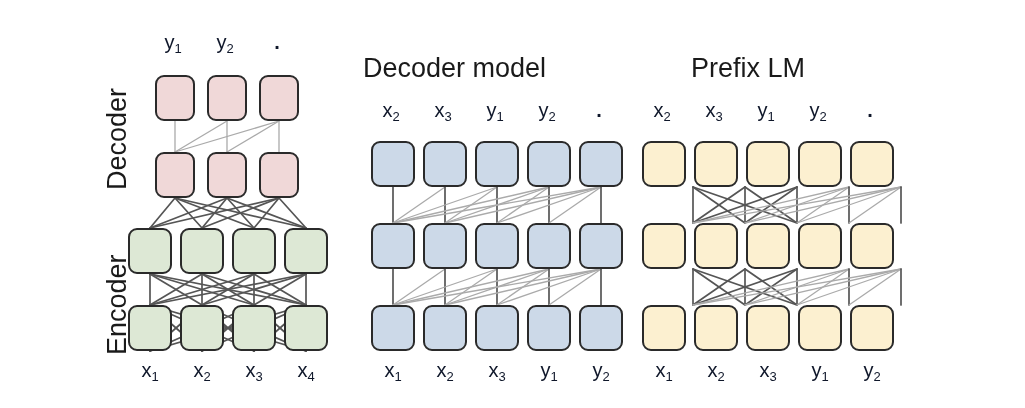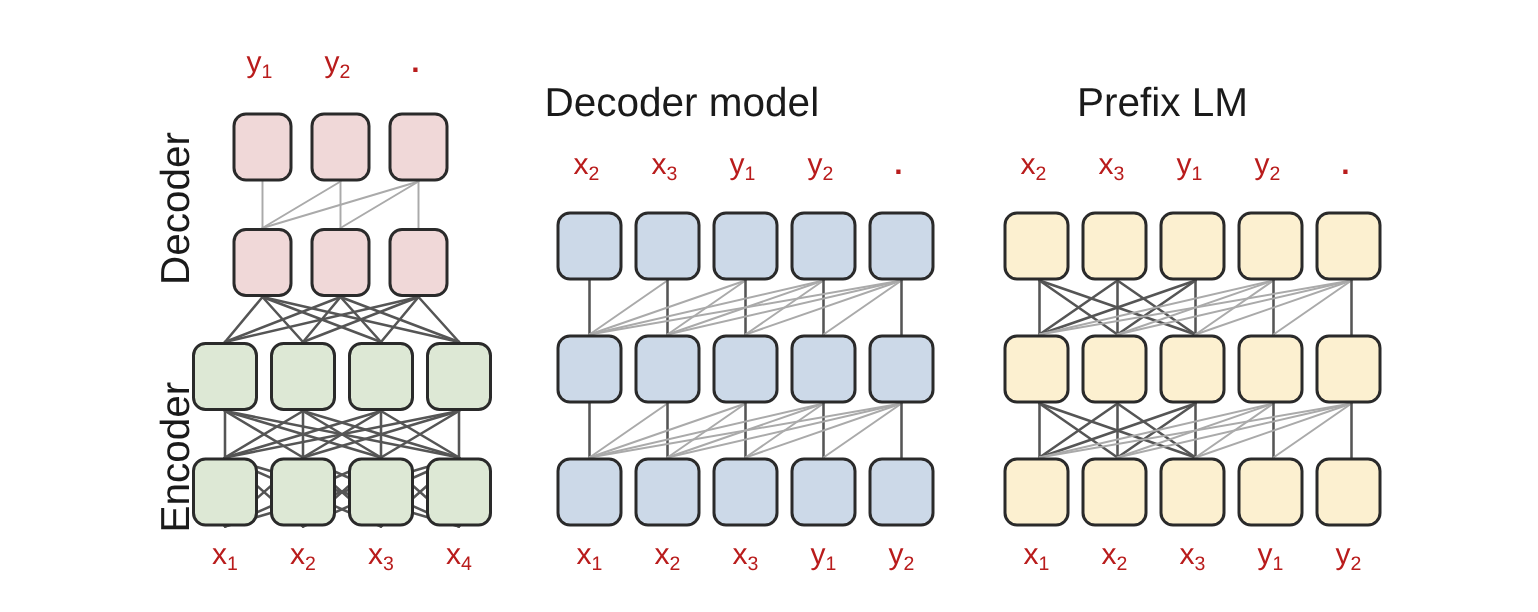--- a/index.html
+++ b/index.html
@@ -36,21 +36,21 @@
     box-sizing: border-box;
   }
   .node.enc  { background: #dde8d5; }
   .node.dec  { background: #f0d8d8; }
   .node.lm   { background: #ccd9e8; }
   .node.plm  { background: #fcf0d0; }
 
   .tok {
     position: absolute;
     font-size: 20px;
-    color: #b91c1c;
+    color: #0f172a;
     text-align: center;
     white-space: nowrap;
     line-height: 1;
   }
   .tok sub {
     font-size: 13px;
     vertical-align: baseline;
     position: relative;
     top: 4px;
   }
@@ -261,21 +261,21 @@
     <div class="node lm" style="left:187px;top:305px;width:44px;height:46px;"></div>
     <div class="node lm" style="left:239px;top:305px;width:44px;height:46px;"></div>
 
     <div class="tok" style="left:32px;top:360px;width:42px;">x<sub>1</sub></div>
     <div class="tok" style="left:84px;top:360px;width:42px;">x<sub>2</sub></div>
     <div class="tok" style="left:136px;top:360px;width:42px;">x<sub>3</sub></div>
     <div class="tok" style="left:188px;top:360px;width:42px;">y<sub>1</sub></div>
     <div class="tok" style="left:240px;top:360px;width:42px;">y<sub>2</sub></div>
   </div>
 
-  <div class="panel" style="left:633px;top:0;width:330px;height:332px;">
+  <div class="panel" style="left:606px;top:0;width:330px;height:332px;">
 
     <div class="panel-title" style="left:85px;top:55px;">Prefix LM</div>
 
     <div class="tok" style="left:35px;top:100px;width:42px;">x<sub>2</sub></div>
     <div class="tok" style="left:87px;top:100px;width:42px;">x<sub>3</sub></div>
     <div class="tok" style="left:139px;top:100px;width:42px;">y<sub>1</sub></div>
     <div class="tok" style="left:191px;top:100px;width:42px;">y<sub>2</sub></div>
     <div class="tok dot" style="left:243px;top:100px;width:42px;">.</div>
 
     <div class="node plm" style="left:36px;top:141px;width:44px;height:46px;"></div>

